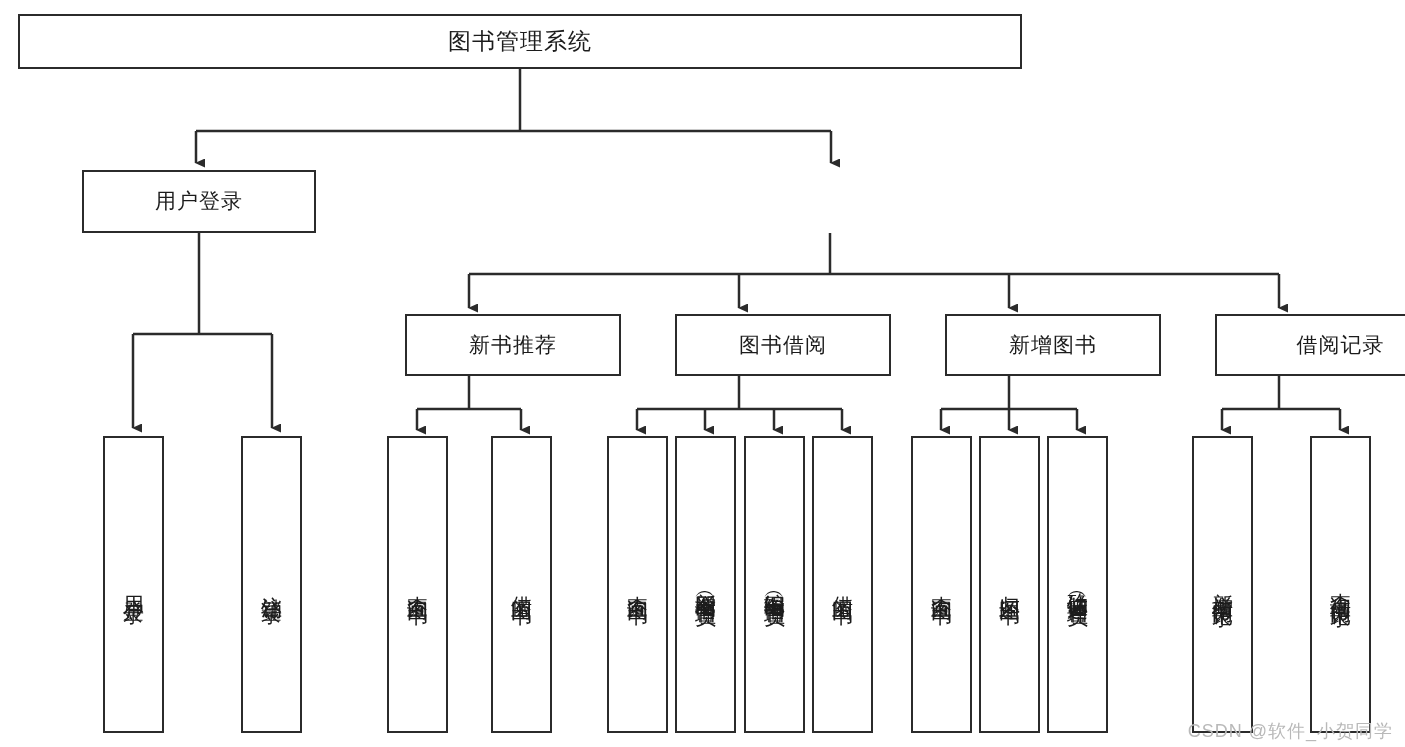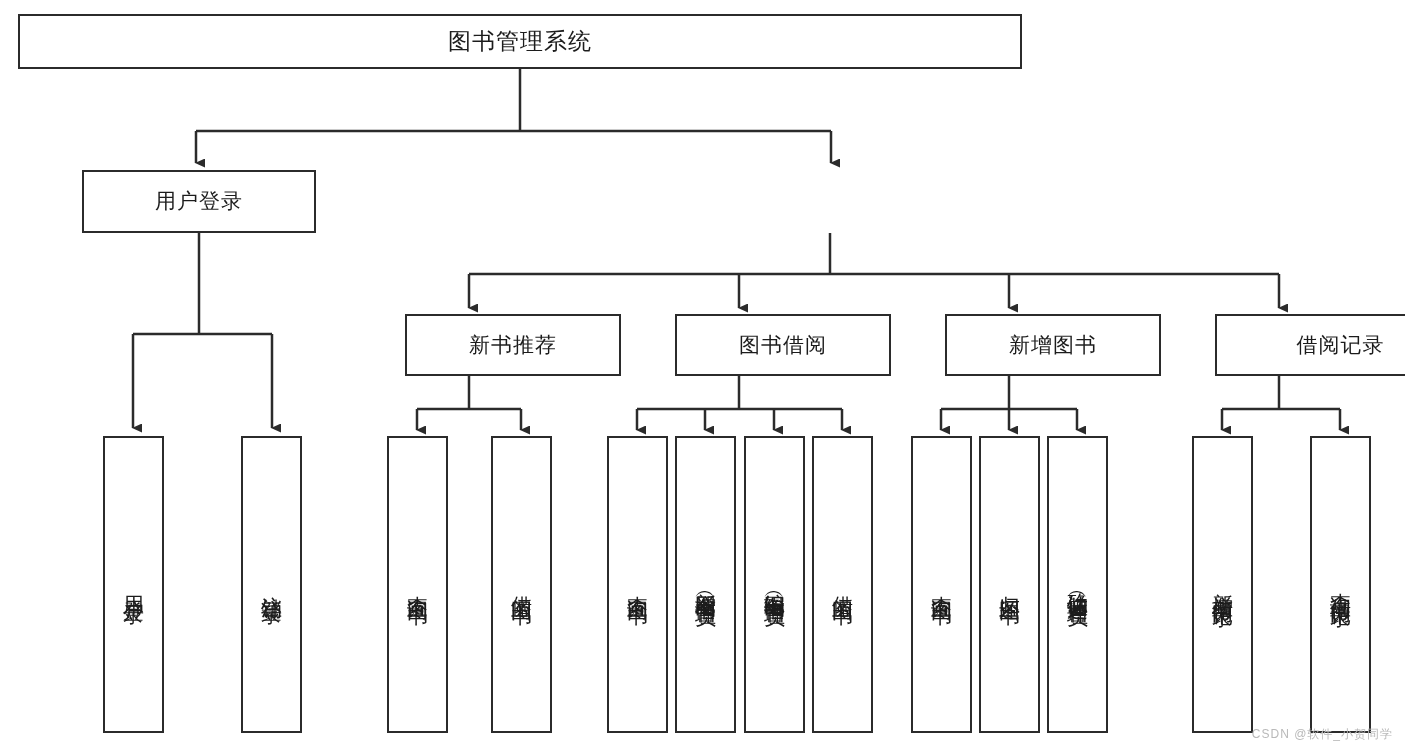--- a/index.html
+++ b/index.html
@@ -59,21 +59,21 @@
     letter-spacing:3px;
     display:block;
   }
   .node.leaf.tall .vtext{
     letter-spacing:2px;
   }
   .watermark{
     position:absolute;
     right:12px;
     bottom:4px;
-    font-size:12px;
+    font-size:18px;
     color:#b9b9b9;
     letter-spacing:1px;
     white-space:nowrap;
     user-select:none;
   }
 </style>
 </head>
 <body>
 
 <div id="canvas">

